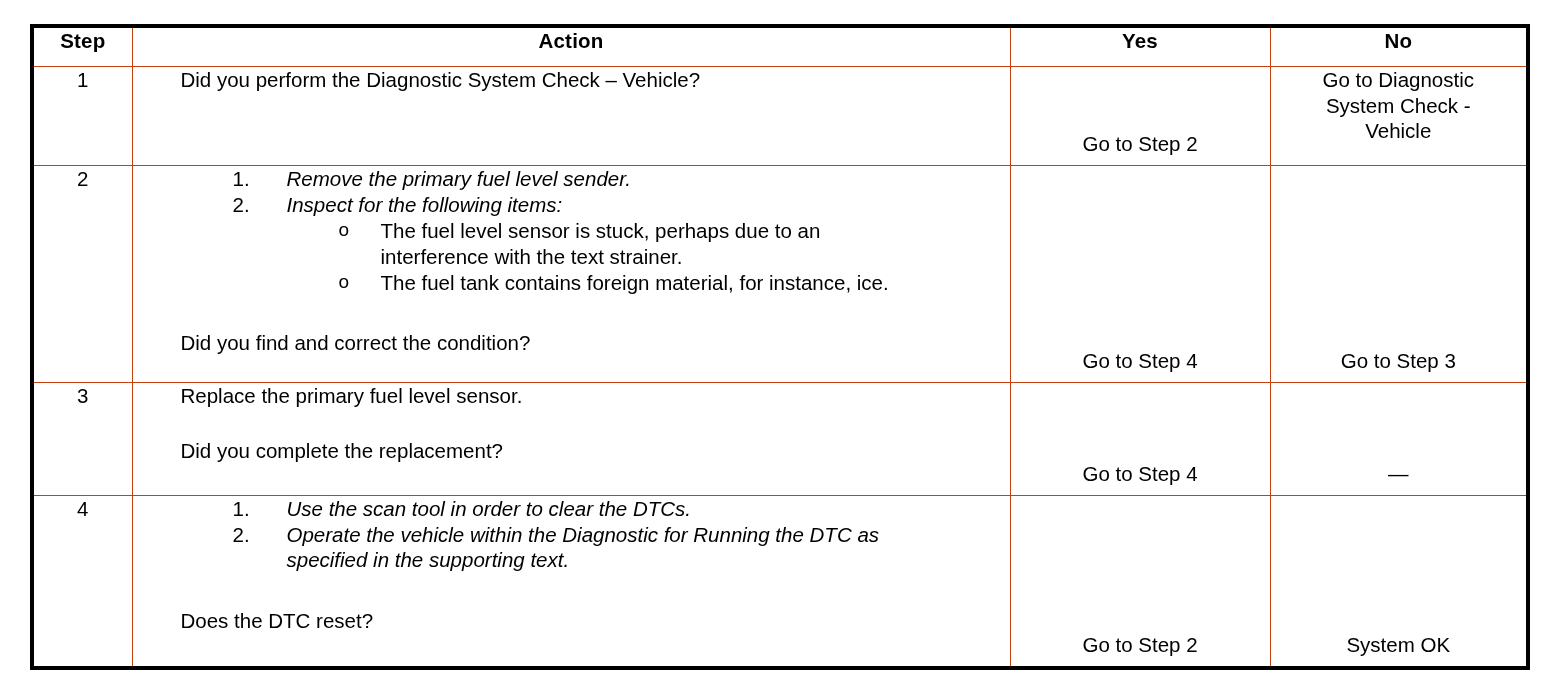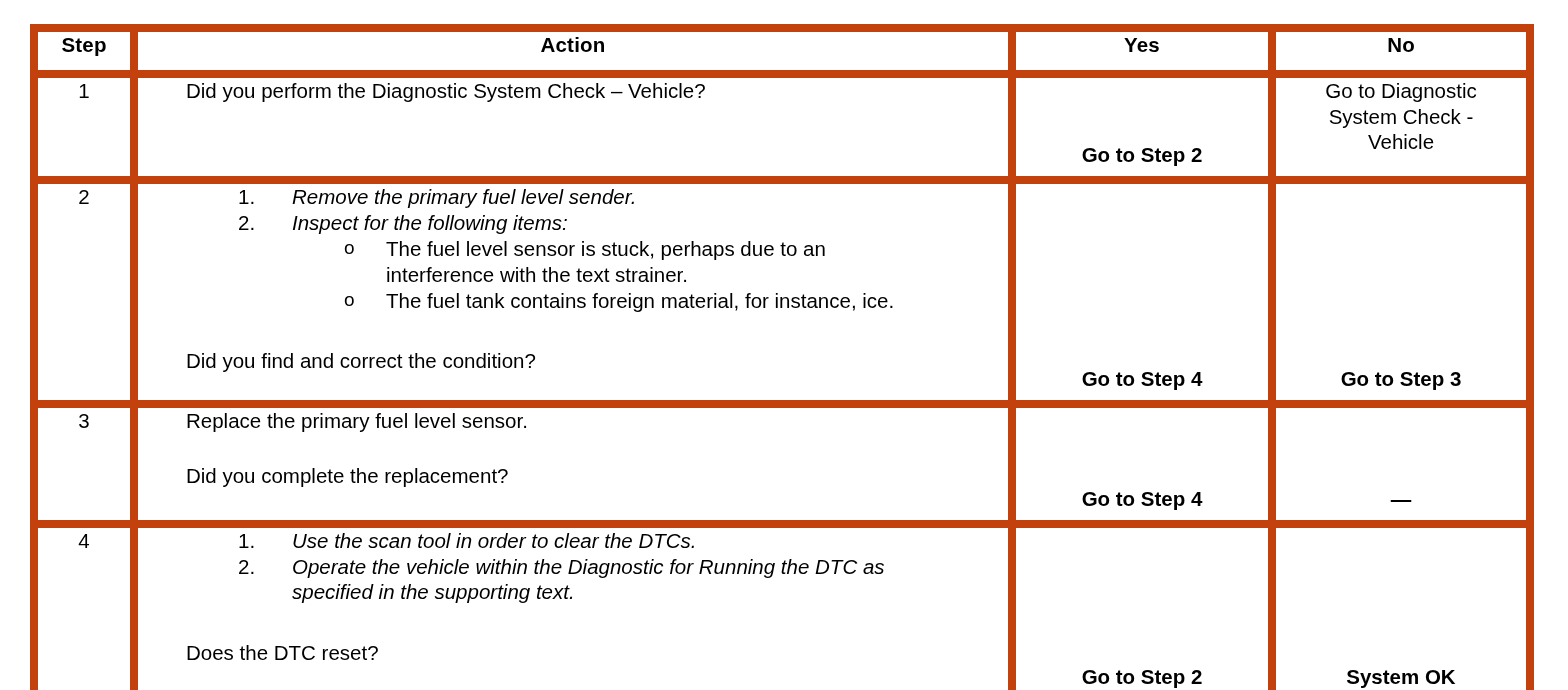--- a/index.html
+++ b/index.html
@@ -29,21 +29,21 @@
     border: 4px solid #000;
   }
 
   table.diag-table col.c-step   { width: 100px; }
   table.diag-table col.c-action { width: 878px; }
   table.diag-table col.c-yes    { width: 260px; }
   table.diag-table col.c-no     { width: 258px; }
 
   table.diag-table th,
   table.diag-table td {
-    border: 8px solid #c2410c;
+    border: 1px solid #c2410c;
     padding: 0;
     vertical-align: top;
     font-size: 20.5px;
     line-height: 1.23;
   }
 
   
   thead tr th {
     border-bottom: 4px solid #000;
     font-weight: bold;
@@ -126,21 +126,20 @@
   }
 
   
   td.ans-cell {
     text-align: center;
     padding: 8px 6px 6px 6px;
   }
   td.ans-cell.bottom {
     vertical-align: bottom;
     padding-bottom: 8px;
-    font-weight: bold;
   }
   td.ans-cell.top {
     vertical-align: top;
   }
   .ans-text {
     display: block;
     line-height: 1.25;
   }
   .ans-multiline {
     line-height: 1.28;

